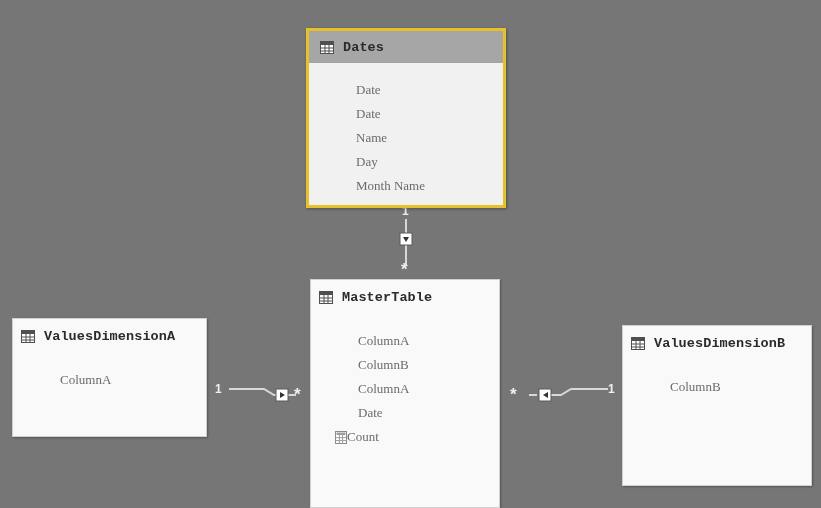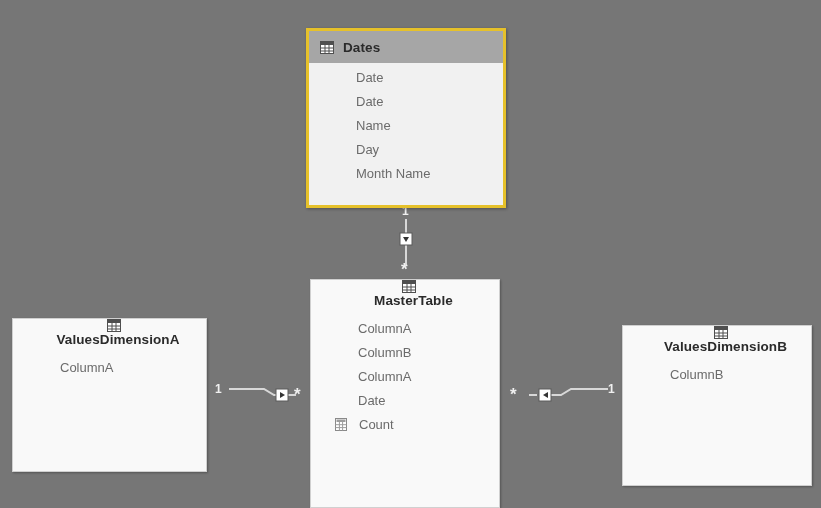--- a/index.html
+++ b/index.html
@@ -33,60 +33,61 @@
     background: #f1f1f1;
     box-shadow: 1px 1px 3px rgba(0,0,0,0.32);
   }
 
   .table-header {
     display: flex;
     align-items: center;
     height: 30px;
     padding-left: 11px;
     box-sizing: border-box;
+    font-family: Liberation Mono, monospace;
   }
   .table-card.selected .table-header {
     background: #a6a6a6;
     height: 32px;
   }
   .table-card.plain .table-header {
     background: transparent;
     height: 34px;
     padding-left: 8px;
-    flex-direction: column;
   }
   .table-title {
     font-size: 13.5px;
     font-weight: bold;
     color: #2b2b2b;
     margin-left: 9px;
     letter-spacing: 0.1px;
     white-space: nowrap;
   }
 
   .field-list {
-    padding-top: 2px;
+    padding-top: 15px;
+    font-family: Liberation Serif, serif;
   }
   .field-row {
     display: flex;
     align-items: center;
     height: 24px;
     padding-left: 24px;
     box-sizing: border-box;
   }
   .field-row .field-label {
     font-size: 13px;
     color: #6b6b6b;
     white-space: nowrap;
   }
   .field-row.with-icon {
     padding-left: 24px;
   }
   .field-row.with-icon .field-label {
-    margin-left: 12px;
+    margin-left: 0;
   }
   .field-row.indented {
     padding-left: 47px;
   }
 
   
   .icon {
     display: inline-block;
     line-height: 0;
     flex: none;
@@ -216,21 +217,21 @@
             <line x1="7.6" y1="4" x2="7.6" y2="12.5" stroke="#9d9d9d" stroke-width="1"></line>
             <line x1="0.5" y1="6.7" x2="11.5" y2="6.7" stroke="#9d9d9d" stroke-width="1"></line>
             <line x1="0.5" y1="9.6" x2="11.5" y2="9.6" stroke="#9d9d9d" stroke-width="1"></line>
           </svg>
         </span>
         <span class="field-label">Count</span>
       </div>
     </div>
   </div>
 
-  <div class="table-card plain" style="left:12px; top:318px; width:195px; height:154px;">
+  <div class="table-card plain" style="left:12px; top:318px; width:195px; height:119px;">
     <div class="table-header">
       <span class="icon">
         <svg width="14" height="13" viewBox="0 0 14 13">
           <rect x="0.5" y="0.5" width="13" height="12" fill="#ffffff" stroke="#4f4f4f" stroke-width="1"></rect>
           <rect x="1" y="1" width="12" height="3" fill="#4f4f4f"></rect>
           <line x1="5" y1="4" x2="5" y2="12.5" stroke="#4f4f4f" stroke-width="1"></line>
           <line x1="9" y1="4" x2="9" y2="12.5" stroke="#4f4f4f" stroke-width="1"></line>
           <line x1="0.5" y1="7" x2="13.5" y2="7" stroke="#4f4f4f" stroke-width="1"></line>
           <line x1="0.5" y1="10" x2="13.5" y2="10" stroke="#4f4f4f" stroke-width="1"></line>
         </svg>

